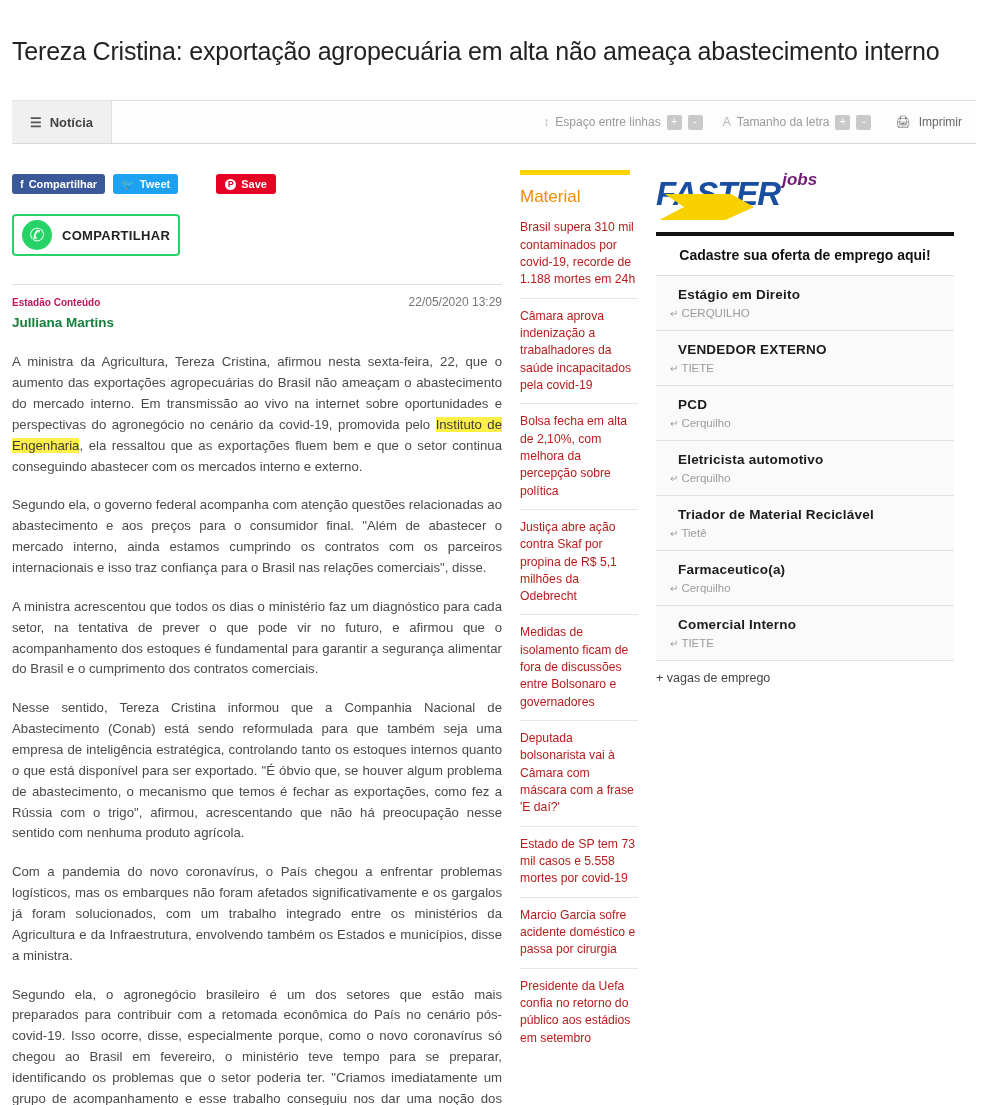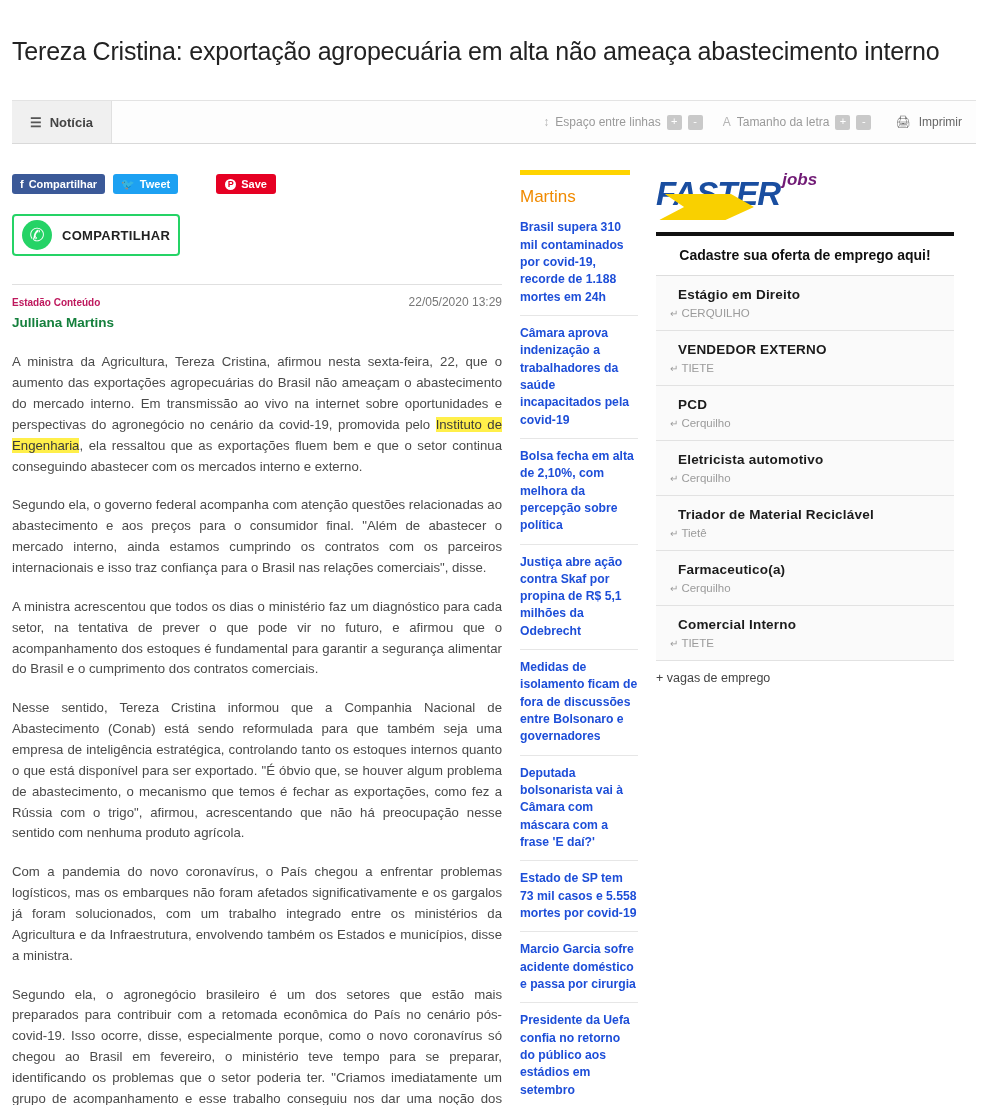--- a/index.html
+++ b/index.html
@@ -128,22 +128,22 @@
   .popular-bar { width: 110px; height: 5px; background: #ffd400; margin-top: 26px; }
   .popular-title {
     color: #f08a00; font-size: 17px; margin: 12px 0 10px;
     font-weight: 400;
   }
   .pop-item {
     border-top: 1px solid #e6e6e6;
     padding: 9px 0 9px 0;
     font-size: 12.2px;
     line-height: 1.42;
-    color: #1d4ed8;
-    font-weight: bold;
+    color: #b91c1c;
+    font-weight: normal;
   }
   .pop-item.first { border-top: none; padding-top: 2px; }
 
   
   .jobs-head { border-bottom: 4px solid #111; padding-bottom: 2px; }
   .faster-logo {
     position: relative;
     height: 72px;
     margin-top: 14px;
     display: flex; align-items: center;
@@ -250,21 +250,21 @@
         <p><span>Segundo ela, o governo federal acompanha com atenção questões relacionadas ao abastecimento e aos preços para o consumidor final. "Além de abastecer o mercado interno, ainda estamos cumprindo os contratos com os parceiros internacionais e isso traz confiança para o Brasil nas relações comerciais", disse.</span></p>
         <p><span>A ministra acrescentou que todos os dias o ministério faz um diagnóstico para cada setor, na tentativa de prever o que pode vir no futuro, e afirmou que o acompanhamento dos estoques é fundamental para garantir a segurança alimentar do Brasil e o cumprimento dos contratos comerciais.</span></p>
         <p><span>Nesse sentido, Tereza Cristina informou que a Companhia Nacional de Abastecimento (Conab) está sendo reformulada para que também seja uma empresa de inteligência estratégica, controlando tanto os estoques internos quanto o que está disponível para ser exportado. "É óbvio que, se houver algum problema de abastecimento, o mecanismo que temos é fechar as exportações, como fez a Rússia com o trigo", afirmou, acrescentando que não há preocupação nesse sentido com nenhuma produto agrícola.</span></p>
         <p><span>Com a pandemia do novo coronavírus, o País chegou a enfrentar problemas logísticos, mas os embarques não foram afetados significativamente e os gargalos já foram solucionados, com um trabalho integrado entre os ministérios da Agricultura e da Infraestrutura, envolvendo também os Estados e municípios, disse a ministra.</span></p>
         <p><span>Segundo ela, o agronegócio brasileiro é um dos setores que estão mais preparados para contribuir com a retomada econômica do País no cenário pós-covid-19. Isso ocorre, disse, especialmente porque, como o novo coronavírus só chegou ao Brasil em fevereiro, o ministério teve tempo para se preparar, identificando os problemas que o setor poderia ter. "Criamos imediatamente um grupo de acompanhamento e esse trabalho conseguiu nos dar uma noção dos setores que seriam mais afetados."</span></p>
       </div>
   </div>
 
   <div class="col-popular">
     <div class="popular-bar"></div>
-    <div class="popular-title">Martins</div>
+    <div class="popular-title">Material</div>
     <div id="popular-list">
         <div class="pop-item first">Brasil supera 310 mil contaminados por covid-19, recorde de 1.188 mortes em 24h</div>
         <div class="pop-item">Câmara aprova indenização a trabalhadores da saúde incapacitados pela covid-19</div>
         <div class="pop-item">Bolsa fecha em alta de 2,10%, com melhora da percepção sobre política</div>
         <div class="pop-item">Justiça abre ação contra Skaf por propina de R$ 5,1 milhões da Odebrecht</div>
         <div class="pop-item">Medidas de isolamento ficam de fora de discussões entre Bolsonaro e governadores</div>
         <div class="pop-item">Deputada bolsonarista vai à Câmara com máscara com a frase 'E daí?'</div>
         <div class="pop-item">Estado de SP tem 73 mil casos e 5.558 mortes por covid-19</div>
         <div class="pop-item">Marcio Garcia sofre acidente doméstico e passa por cirurgia</div>
         <div class="pop-item">Presidente da Uefa confia no retorno do público aos estádios em setembro</div>

